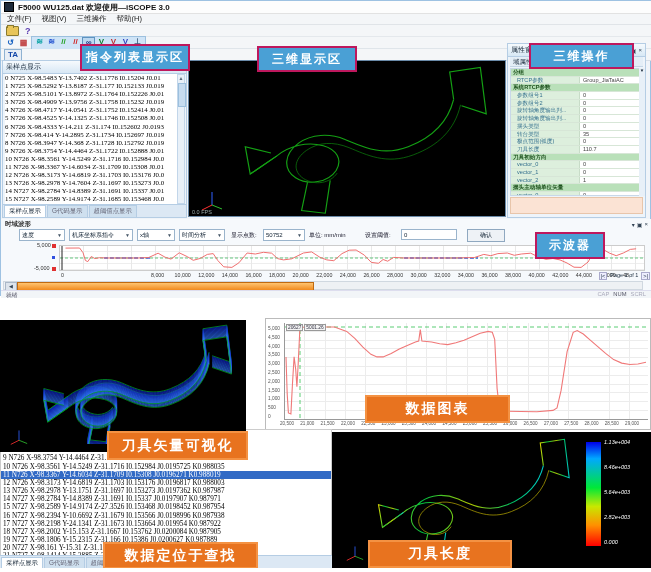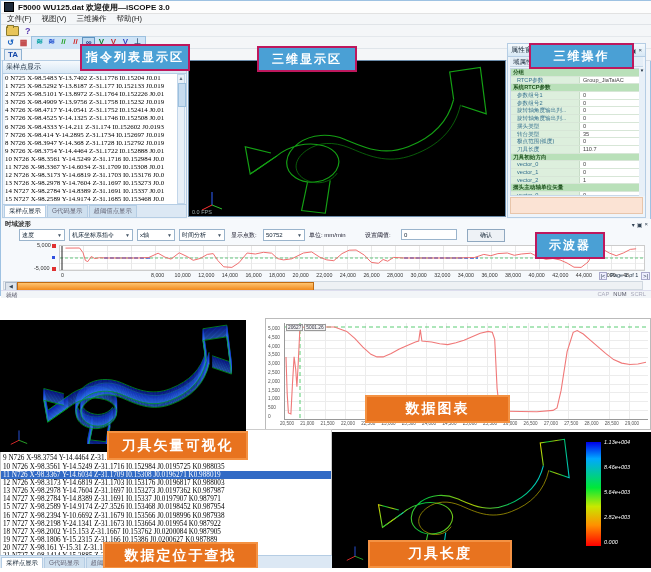--- a/index.html
+++ b/index.html
@@ -400,21 +400,21 @@
   </div>
 
   <div class="abs" id="bottom-list">
       <div class="row">6 N726 X-98.4333 Y-14.211 Z-31.174 I0.152602 J0.0193541 K0.988098</div>
       <div class="row">7 N726 X-98.414 Y-14.2895 Z-31.1734 I0.152697 J0.0194087 K0.988082</div>
       <div class="row">8 N726 X-98.3947 Y-14.368 Z-31.1728 I0.152792 J0.0194633 K0.988067</div>
       <div class="row">9 N726 X-98.3754 Y-14.4464 Z-31.1722 I0.152888 J0.0195179 K0.988051</div>
       <div class="row">10 N726 X-98.3561 Y-14.5249 Z-31.1716 I0.152984 J0.0195725 K0.988035</div>
       <div class="row hl">11 N726 X-98.3367 Y-14.6034 Z-31.1709 I0.15308 J0.0196271 K0.988019</div>
       <div class="row">12 N726 X-98.3173 Y-14.6819 Z-31.1703 I0.153176 J0.0196817 K0.988003</div>
-      <div class="row">13 N726 X-98.2978 Y-14.7604 Z-31.1697 I0.153273 J0.0197362 K0.987987</div>
+      <div class="row">13 N726 X-98.2978 Y-13.1751 Z-31.1697 I0.153273 J0.0197362 K0.987987</div>
       <div class="row">14 N727 X-98.2784 Y-14.8389 Z-31.1691 I0.15337 J0.0197907 K0.987971</div>
       <div class="row">15 N727 X-98.2589 Y-14.9174 Z-27.3526 I0.153468 J0.0198452 K0.987954</div>
       <div class="row">16 N727 X-98.2394 Y-10.6692 Z-31.1679 I0.153566 J0.0198996 K0.987938</div>
       <div class="row">17 N727 X-98.2198 Y-24.1341 Z-31.1673 I0.153664 J0.019954 K0.987922</div>
       <div class="row">18 N727 X-98.2002 Y-15.153 Z-31.1667 I0.153762 J0.0200084 K0.987905</div>
       <div class="row">19 N727 X-98.1806 Y-15.2315 Z-31.166 I0.15386 J0.0200627 K0.987889</div>
       <div class="row">20 N727 X-98.161 Y-15.31 Z-31.1654 I0.153958 J0.020117 K0.987872</div>
       <div class="row">21 N727 X-98.1414 Y-15.3885 Z-31.1648 I0.154056 J0.0201713 K0.987856</div>
     </div>
   <div class="abs tabs" id="blist-tabs">

